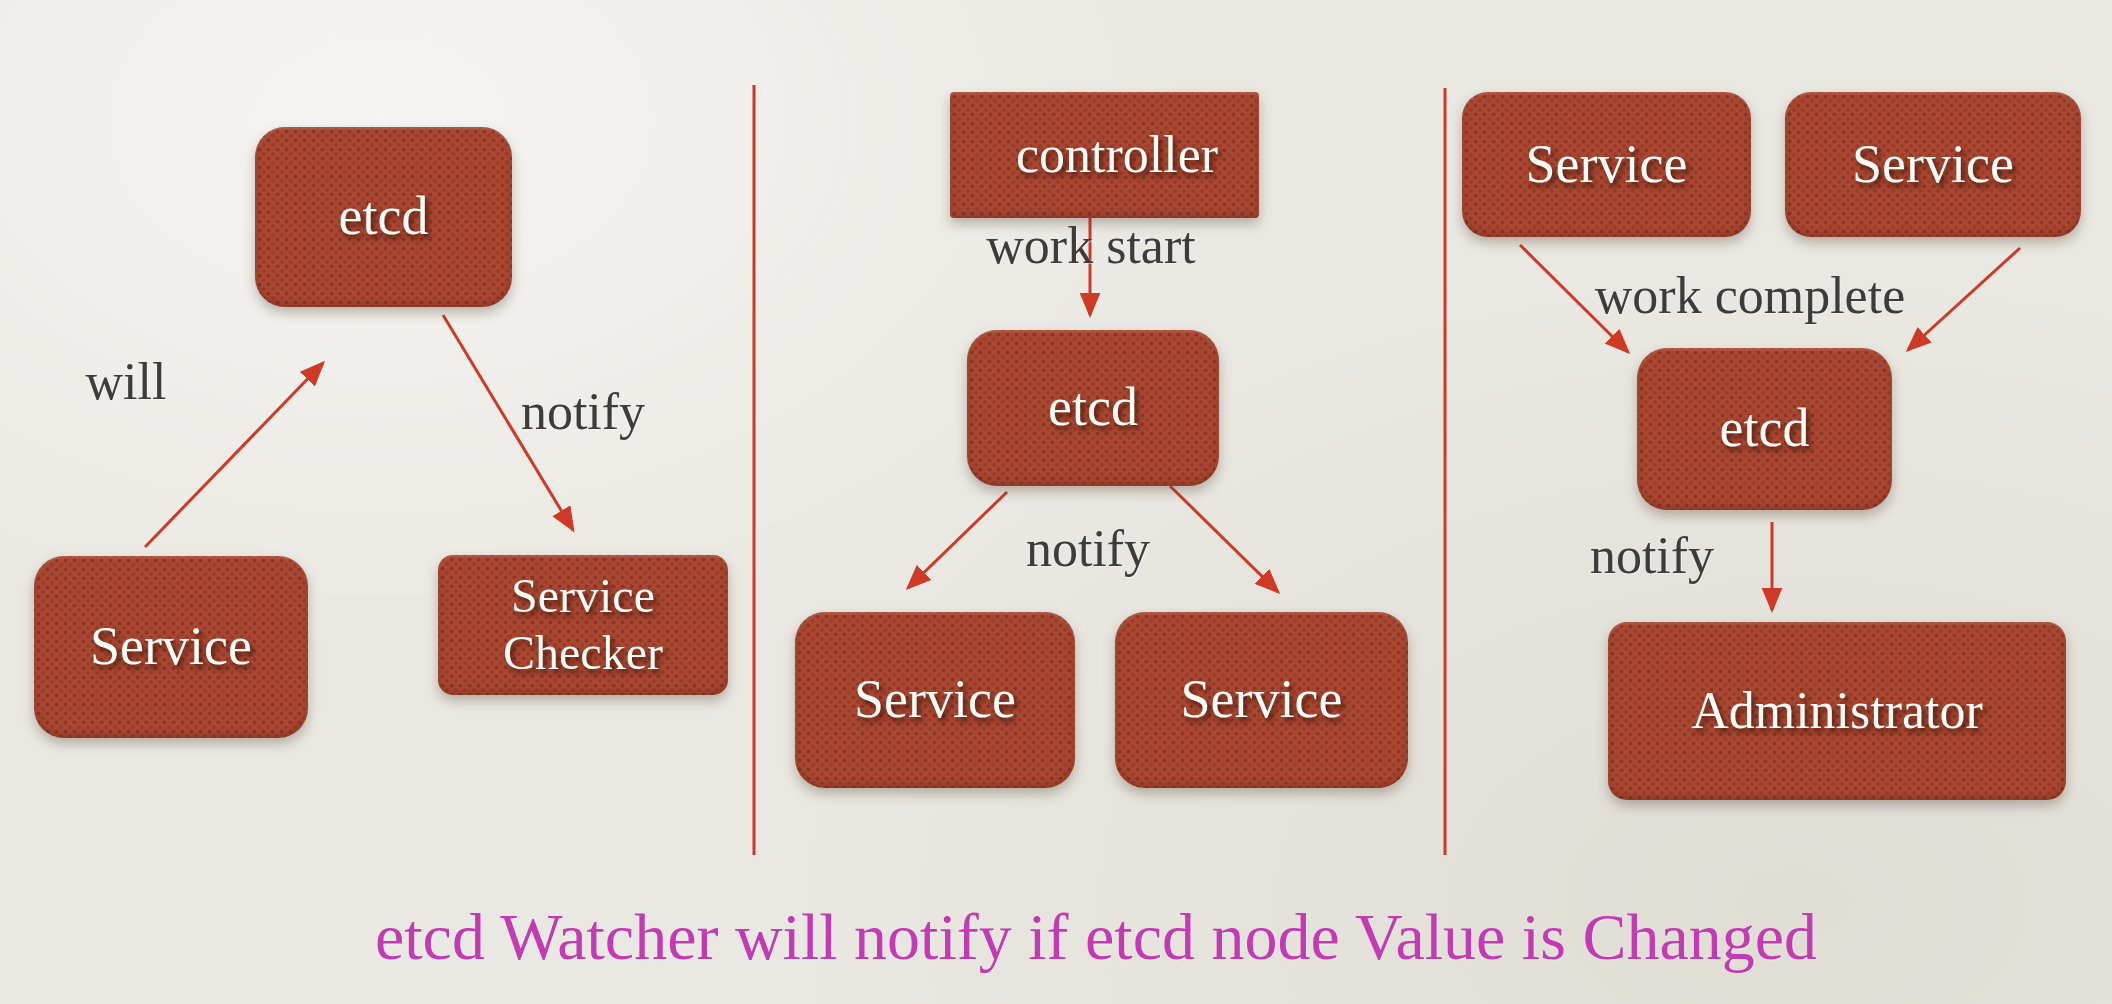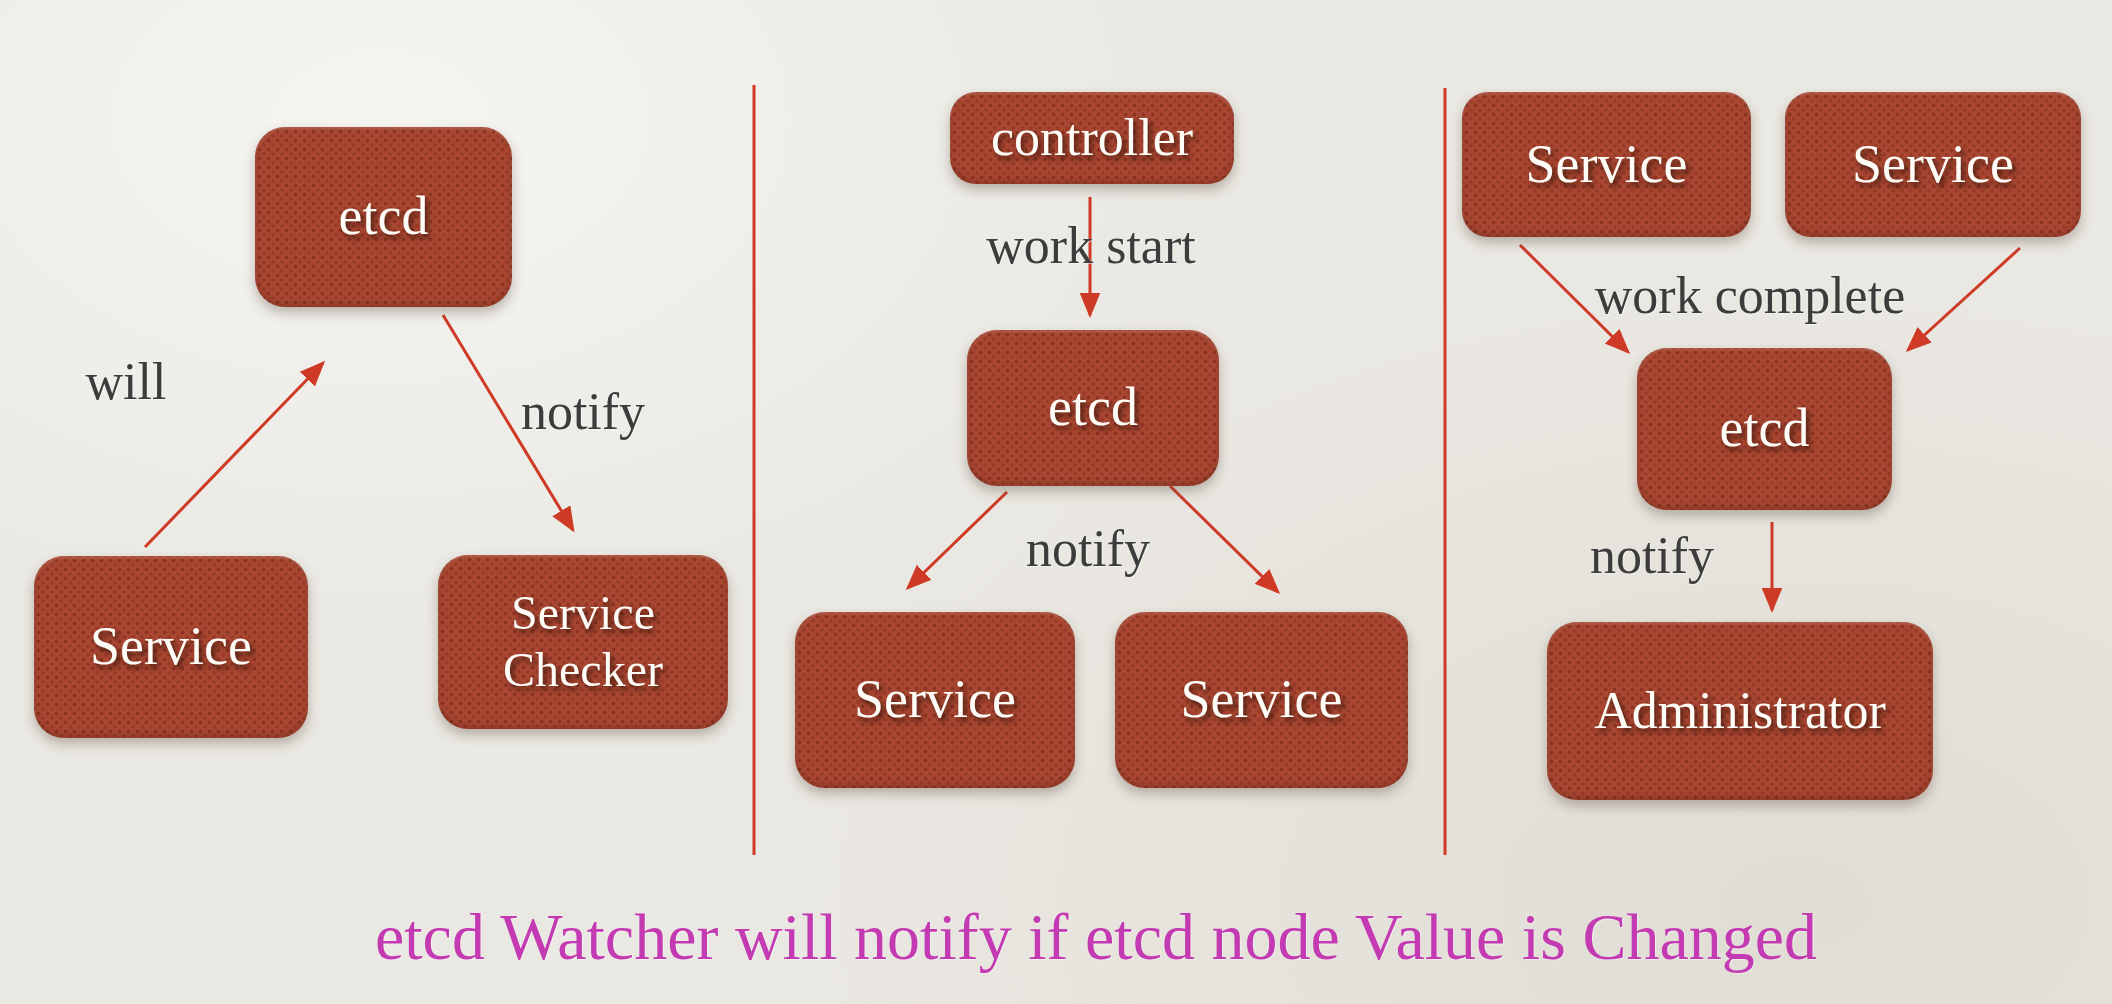--- a/index.html
+++ b/index.html
@@ -86,25 +86,25 @@
   <div class="edge-label" style="left:10px;top:348px;width:232px;">
     <span class="ln">will</span>
   </div>
 
   <div class="edge-label" style="left:583px;top:412px;transform:translate(-50%,-50%);">notify</div>
 
   <div class="node" style="left:34px;top:556px;width:274px;height:182px;">
     <span>Service</span>
   </div>
 
-  <div class="node" style="left:438px;top:555px;width:290px;height:174px;font-size:48px;">
+  <div class="node" style="left:438px;top:555px;width:290px;height:140px;font-size:48px;border-radius:15px;">
     <span style="display:block;width:200px;">Service Checker</span>
   </div>
 
-  <div class="node" style="left:950px;top:92px;width:284px;height:92px;border-radius:26px;font-size:52px;">
+  <div class="node" style="left:950px;top:92px;width:284px;height:126px;border-radius:4px;font-size:52px;padding-left:25px;">
     <span>controller</span>
   </div>
 
   <div class="edge-label" style="left:1091px;top:246px;transform:translate(-50%,-50%);">work start</div>
 
   <div class="node" style="left:967px;top:330px;width:252px;height:156px;">
     <span>etcd</span>
   </div>
 
   <div class="edge-label" style="left:1088px;top:549px;transform:translate(-50%,-50%);">notify</div>
@@ -126,19 +126,19 @@
   </div>
 
   <div class="edge-label" style="left:1750px;top:296px;transform:translate(-50%,-50%);">work complete</div>
 
   <div class="node" style="left:1637px;top:348px;width:255px;height:162px;">
     <span>etcd</span>
   </div>
 
   <div class="edge-label" style="left:1652px;top:556px;transform:translate(-50%,-50%);">notify</div>
 
-  <div class="node" style="left:1547px;top:622px;width:386px;height:178px;font-size:52px;">
+  <div class="node" style="left:1608px;top:622px;width:458px;height:178px;font-size:52px;border-radius:19px;">
     <span>Administrator</span>
   </div>
 
   <div id="caption">etcd Watcher will notify if etcd node Value is Changed</div>
 
 </div>
 
 </body></html>

